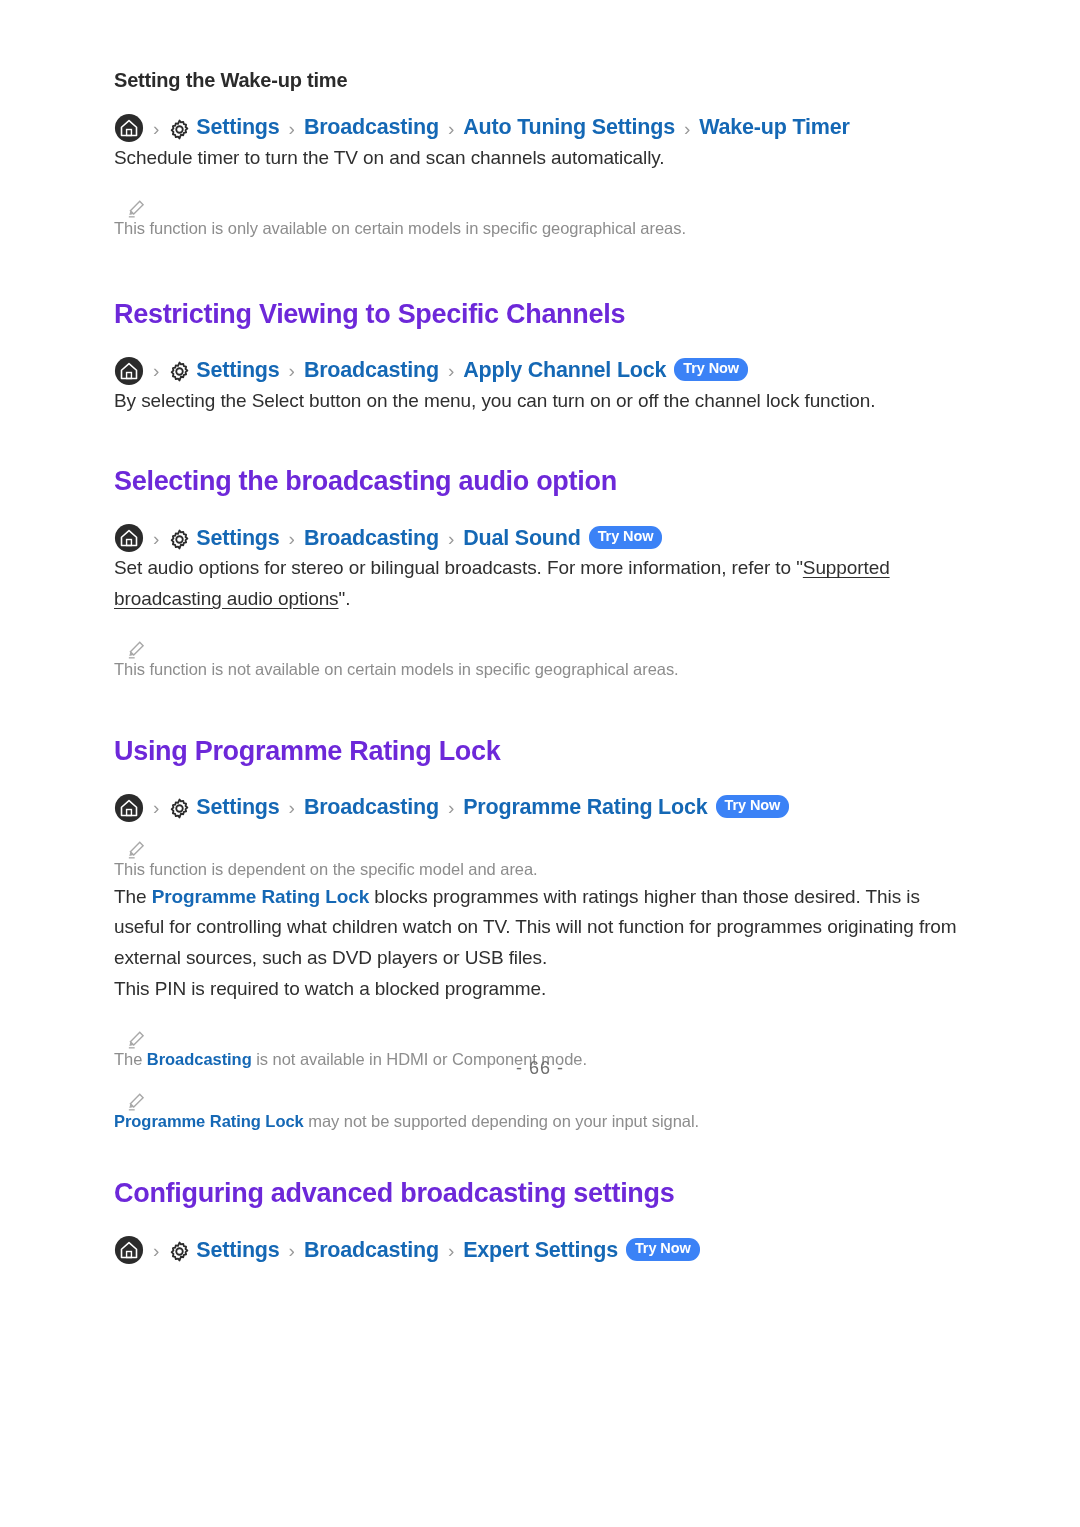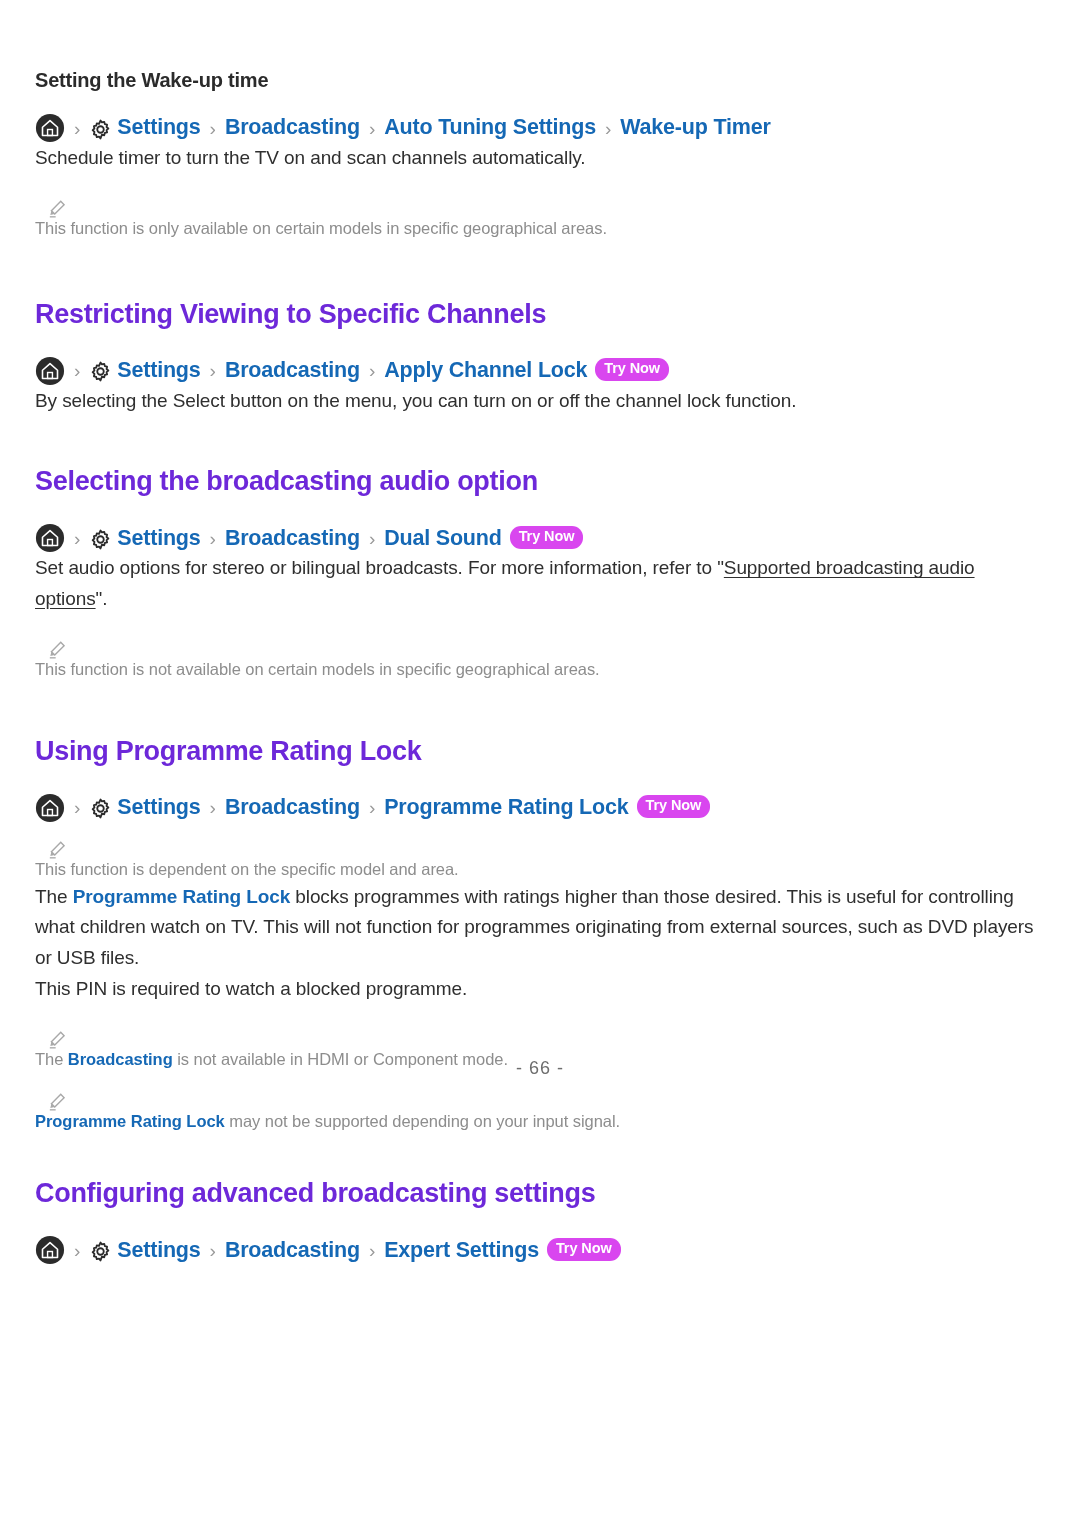--- a/index.html
+++ b/index.html
@@ -13,21 +13,21 @@
     height: 1527px;
     position: relative;
     font-family: "Liberation Sans", sans-serif;
     color: #2b2b2b;
     -webkit-font-smoothing: antialiased;
   }
   .page {
     position: relative;
     width: 1080px;
     height: 1123px;
-    padding: 0 35px;
+    padding: 0 114px;
   }
 
   
   .h-sub {
     font-size: 20px;
     font-weight: bold;
     color: #2b2b2b;
     letter-spacing: -0.2px;
     margin: 0;
     padding-top: 68px;
@@ -75,21 +75,21 @@
     width: 23px;
     height: 23px;
     display: inline-block;
     flex: 0 0 auto;
     margin-right: 5px;
     position: relative;
     top: 1px;
   }
   .badge {
     display: inline-block;
-    background: #d946ef;
+    background: #3b82f6;
     color: #ffffff;
     font-size: 14.5px;
     font-weight: bold;
     border-radius: 11px;
     padding: 3px 9px 4px 9px;
     margin-left: 8px;
     line-height: 1.1;
     letter-spacing: -0.1px;
     white-space: nowrap;
     position: relative;

